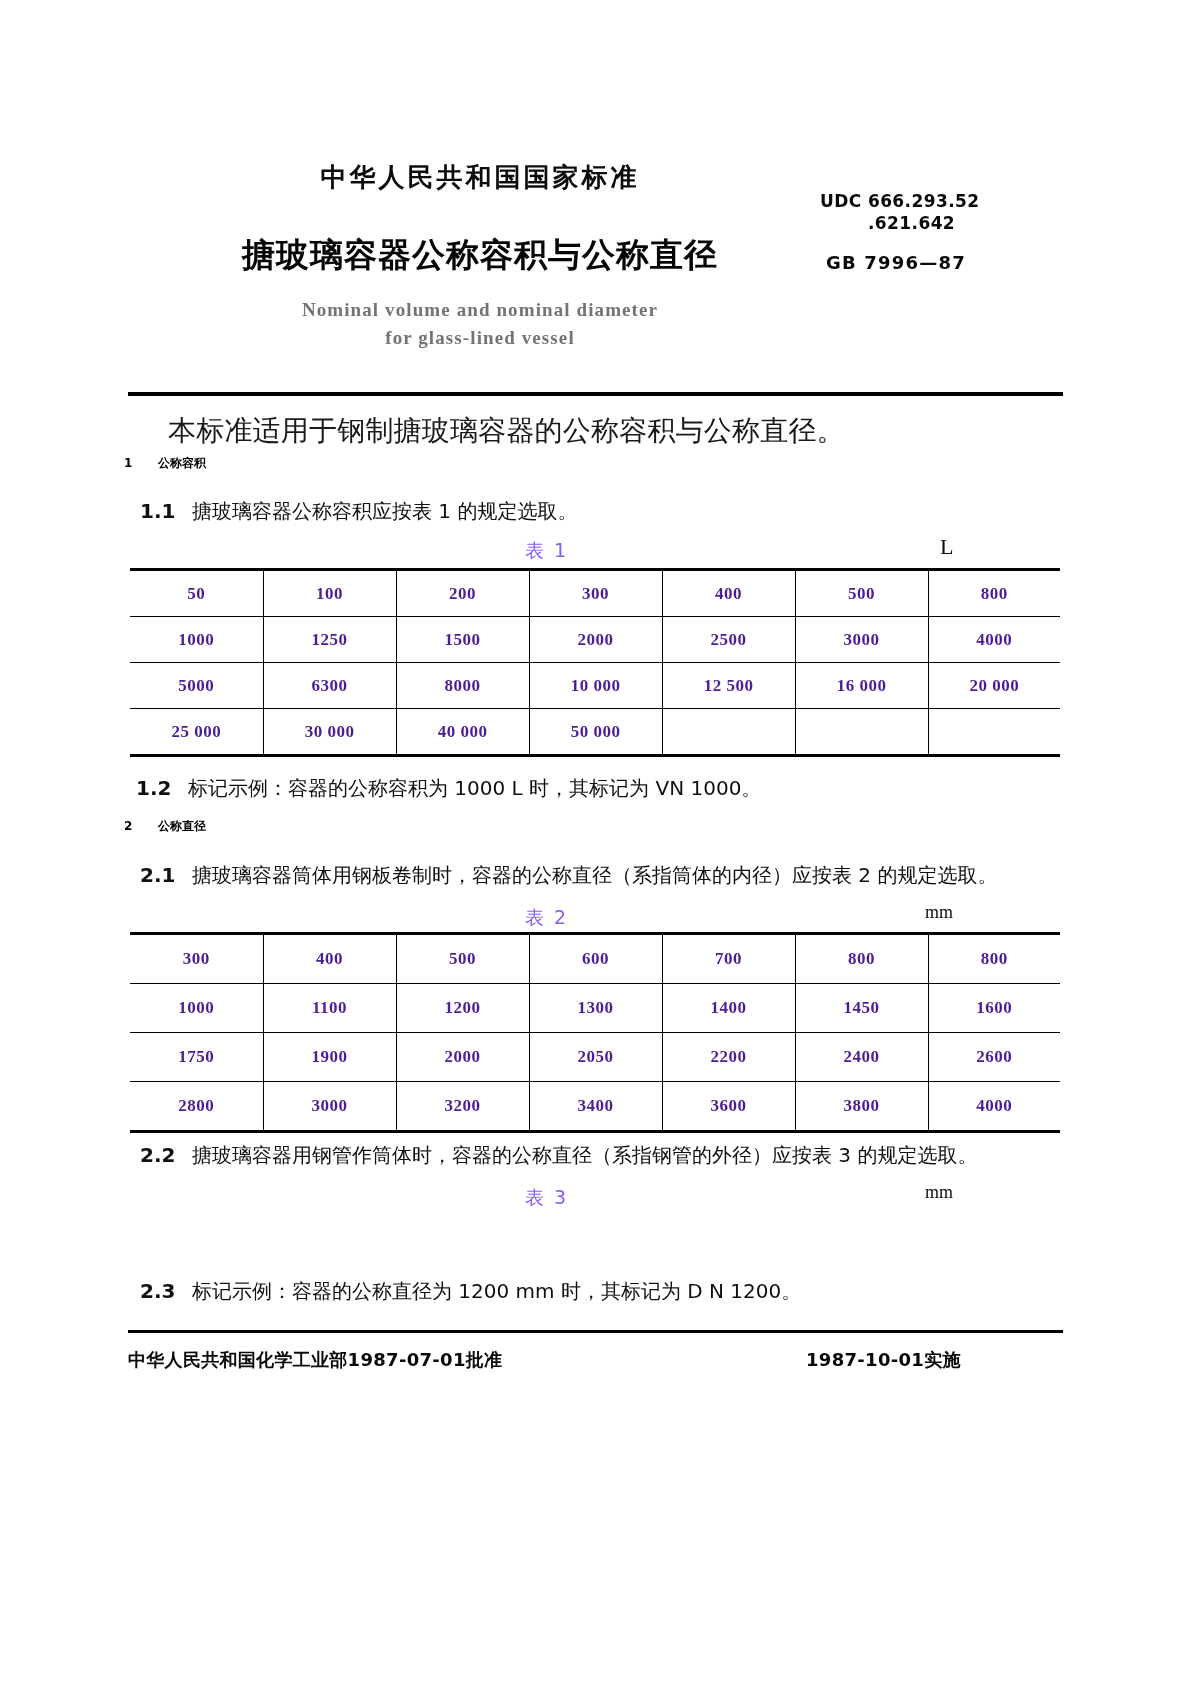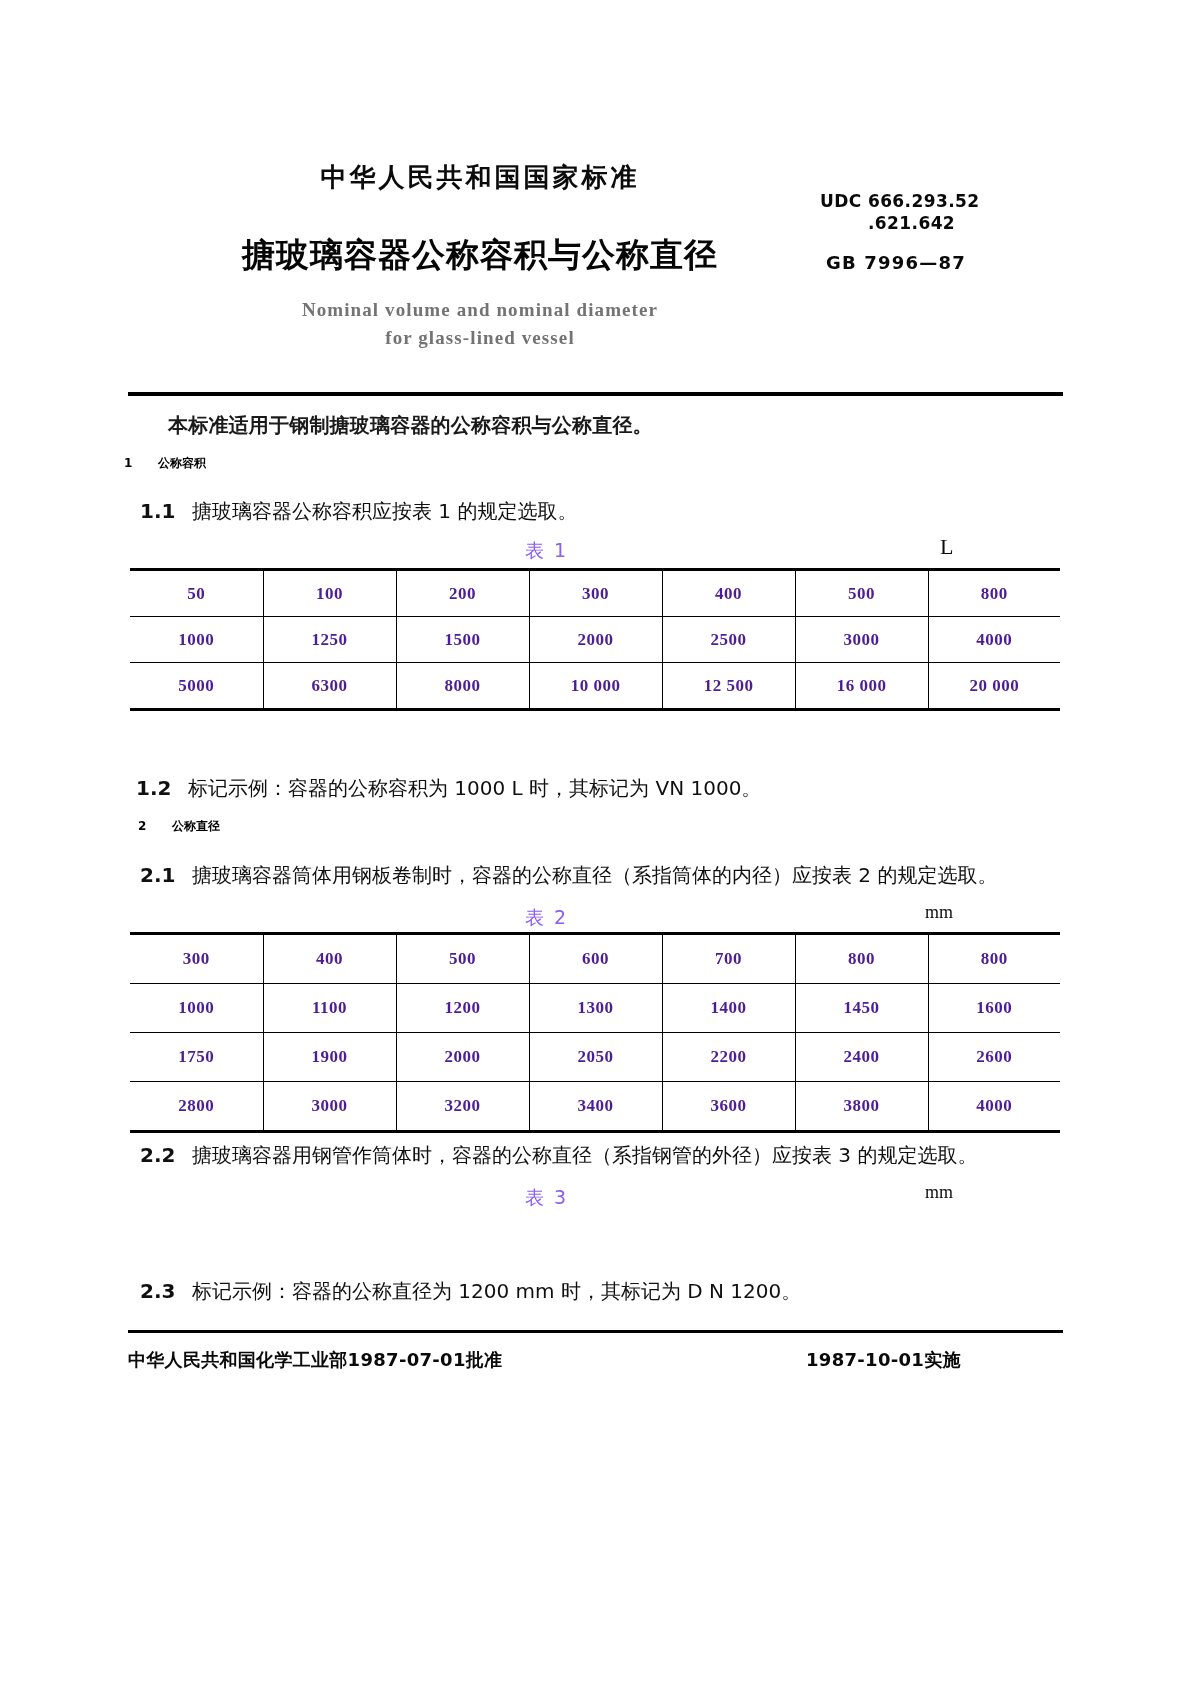--- a/index.html
+++ b/index.html
@@ -91,25 +91,24 @@
     width: 935px;
     height: 0;
     border-top: 4px solid #000;
   }
 
   
   .scope {
     position: absolute;
     left: 168px;
     top: 412px;
-    font-size: 20px;
+    font-size: 28px;
     font-family: "DejaVu Sans", "Liberation Sans", sans-serif;
     letter-spacing: 0.2px;
     color: #1a1a1a;
-    font-weight: bold;
   }
   .h1 {
     position: absolute;
     font-family: "DejaVu Sans", "Liberation Sans", sans-serif;
     font-weight: bold;
     font-size: 12px;
     color: #000;
   }
   .h1 .num { display: inline-block; width: 34px; }
   .para {
@@ -258,28 +257,37 @@
       </tr>
       <tr>
         <td style="height:43px">5000</td>
         <td>6300</td>
         <td>8000</td>
         <td>10 000</td>
         <td>12 500</td>
         <td>16 000</td>
         <td>20 000</td>
       </tr>
+      <tr>
+        <td style="height:43px">25 000</td>
+        <td>30 000</td>
+        <td>40 000</td>
+        <td>50 000</td>
+        <td></td>
+        <td></td>
+        <td></td>
+      </tr>
     </tbody>
   </table>
 
   <div class="para" style="left:136px; top:775px;">
     <span class="num">1.2</span><span>标记示例：容器的公称容积为 1000 L 时，其标记为 VN 1000。</span>
   </div>
 
-  <div class="h1" style="left:138px; top:818px;">
+  <div class="h1" style="left:124px; top:818px;">
     <span class="num">2</span><span>公称直径</span>
   </div>
 
   <div class="para" style="left:140px; top:862px;">
     <span class="num">2.1</span><span>搪玻璃容器筒体用钢板卷制时，容器的公称直径（系指筒体的内径）应按表 2 的规定选取。</span>
   </div>
 
   <div class="tbl-caption" style="left:525px; top:905px;">表 2</div>
   <div class="tbl-unit" style="left:925px; top:902px; font-size:18px;">mm</div>
 

